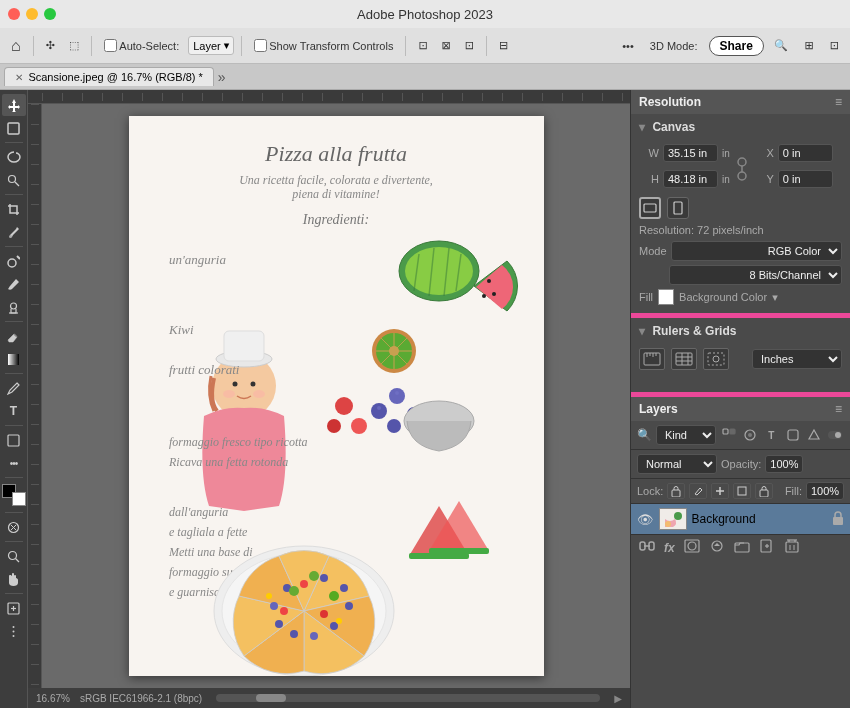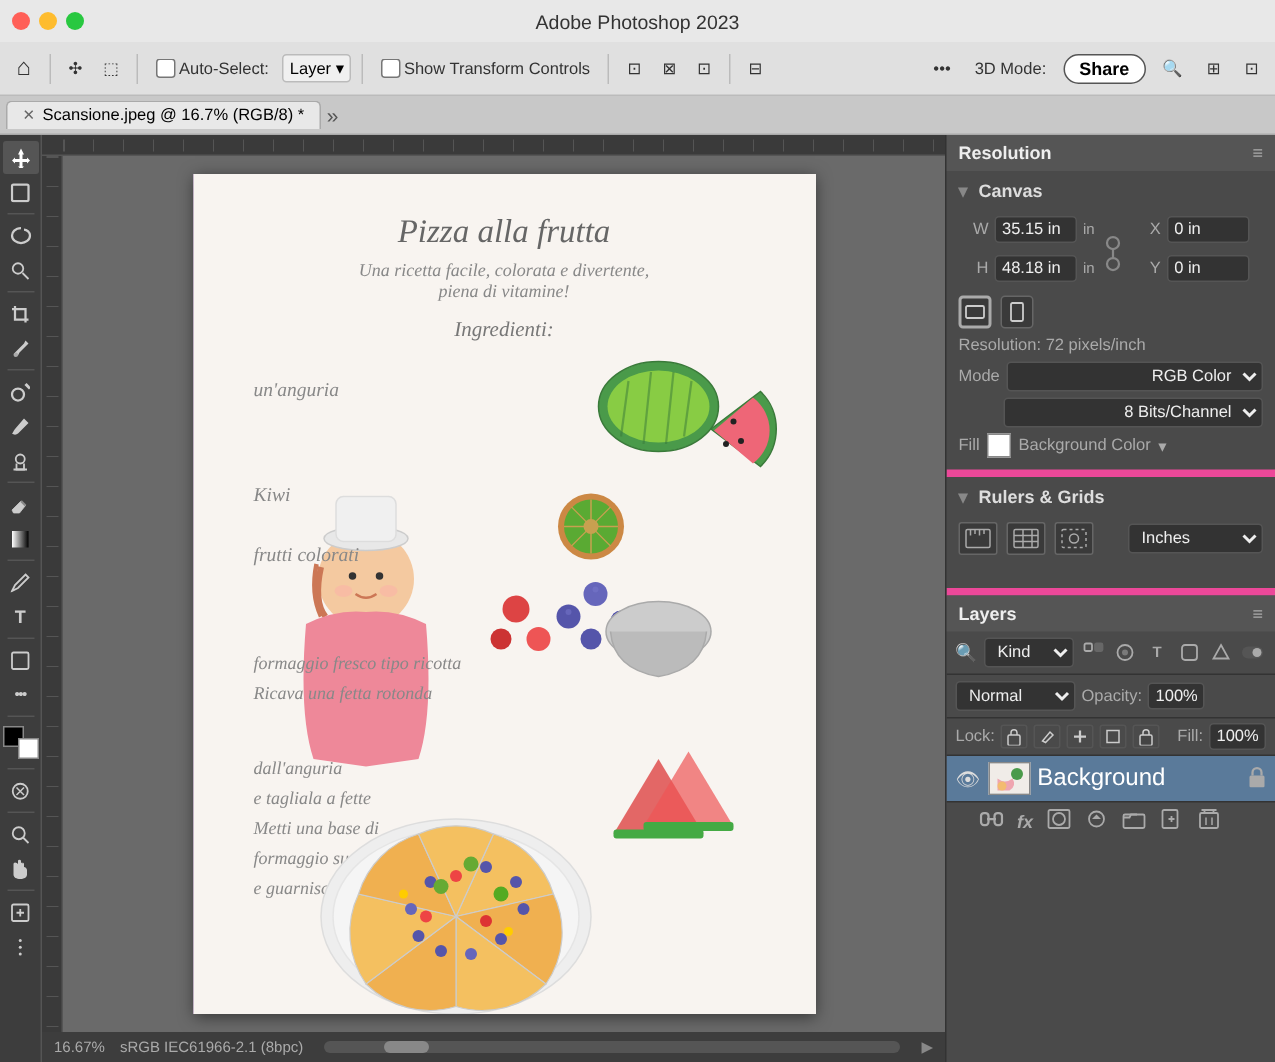--- a/index.html
+++ b/index.html
@@ -480,28 +480,28 @@
       height: 22px;
       background: #fff;
       border: 1px solid #888;
       overflow: hidden;
       display: flex;
       align-items: center;
       justify-content: center;
       font-size: 8px;
       color: #666;
     }
-    .layer-name { color: #ffffff; font-size: 16px; flex: 1; }
+    .layer-name { color: #000000; font-size: 12px; flex: 1; }
     .layer-lock { color: #ccc; font-size: 12px; }
 
     
     .layers-bottom {
       display: flex;
       align-items: center;
-      padding: 4px 20px;
+      padding: 4px 6px;
       gap: 5px;
       border-top: 1px solid #333;
       background: #4a4a4a;
     }
     .layers-bottom-btn {
       color: #aaa;
       font-size: 14px;
       cursor: pointer;
       padding: 0 2px;
     }

